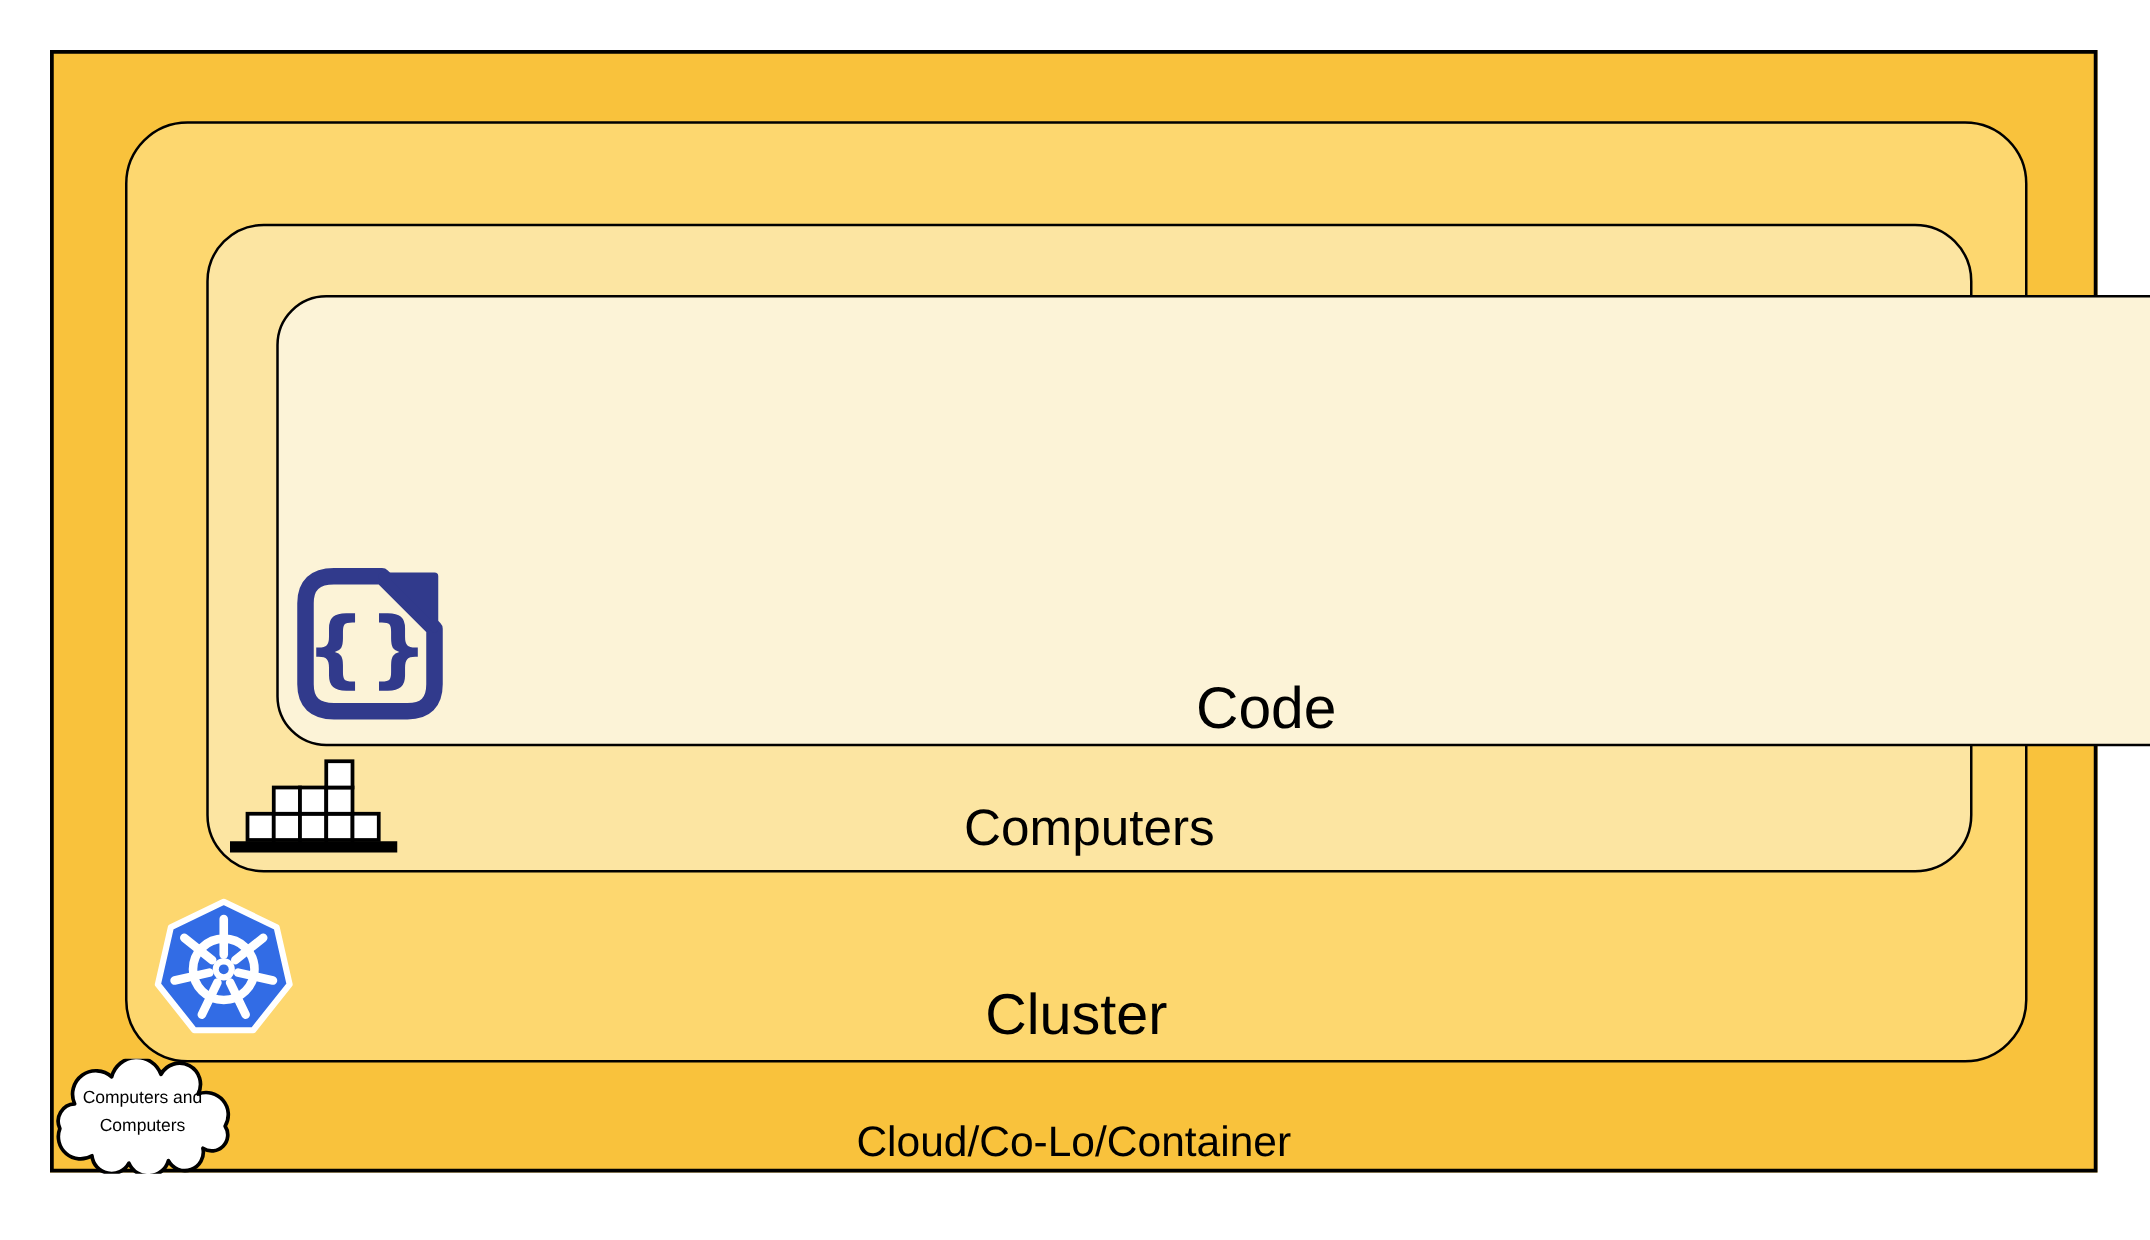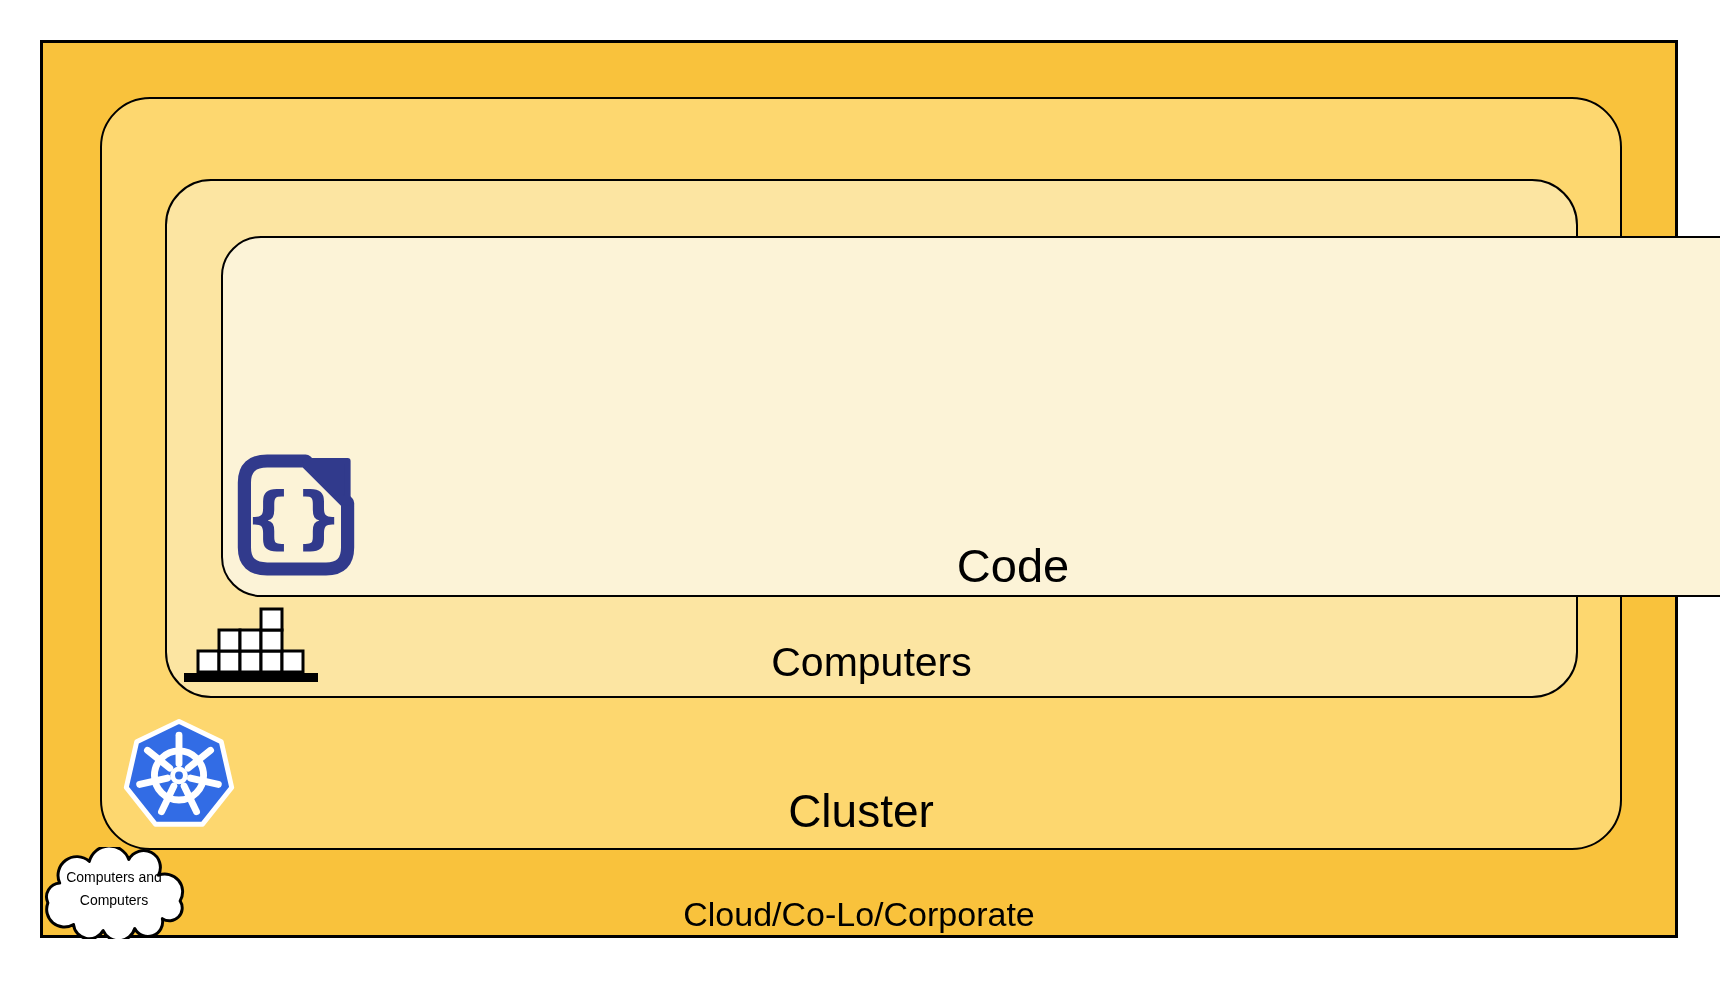--- a/index.html
+++ b/index.html
@@ -103,21 +103,21 @@
     color: var(--text);
   }
 </style>
 </head>
 <body>
 
 <div id="canvas">
 
   <div class="box datacenter-box">
     <div class="dc-label">
-      <div>Cloud/Co-Lo/Corporate</div>
+      <div>Cloud/Co-Lo/Container</div>
     </div>
   </div>
 
   <div class="box cluster-box">
     <div class="layer-label cluster-label">Cluster</div>
   </div>
 
   <div class="box container-box">
     <div class="layer-label container-label">Computers</div>
   </div>

